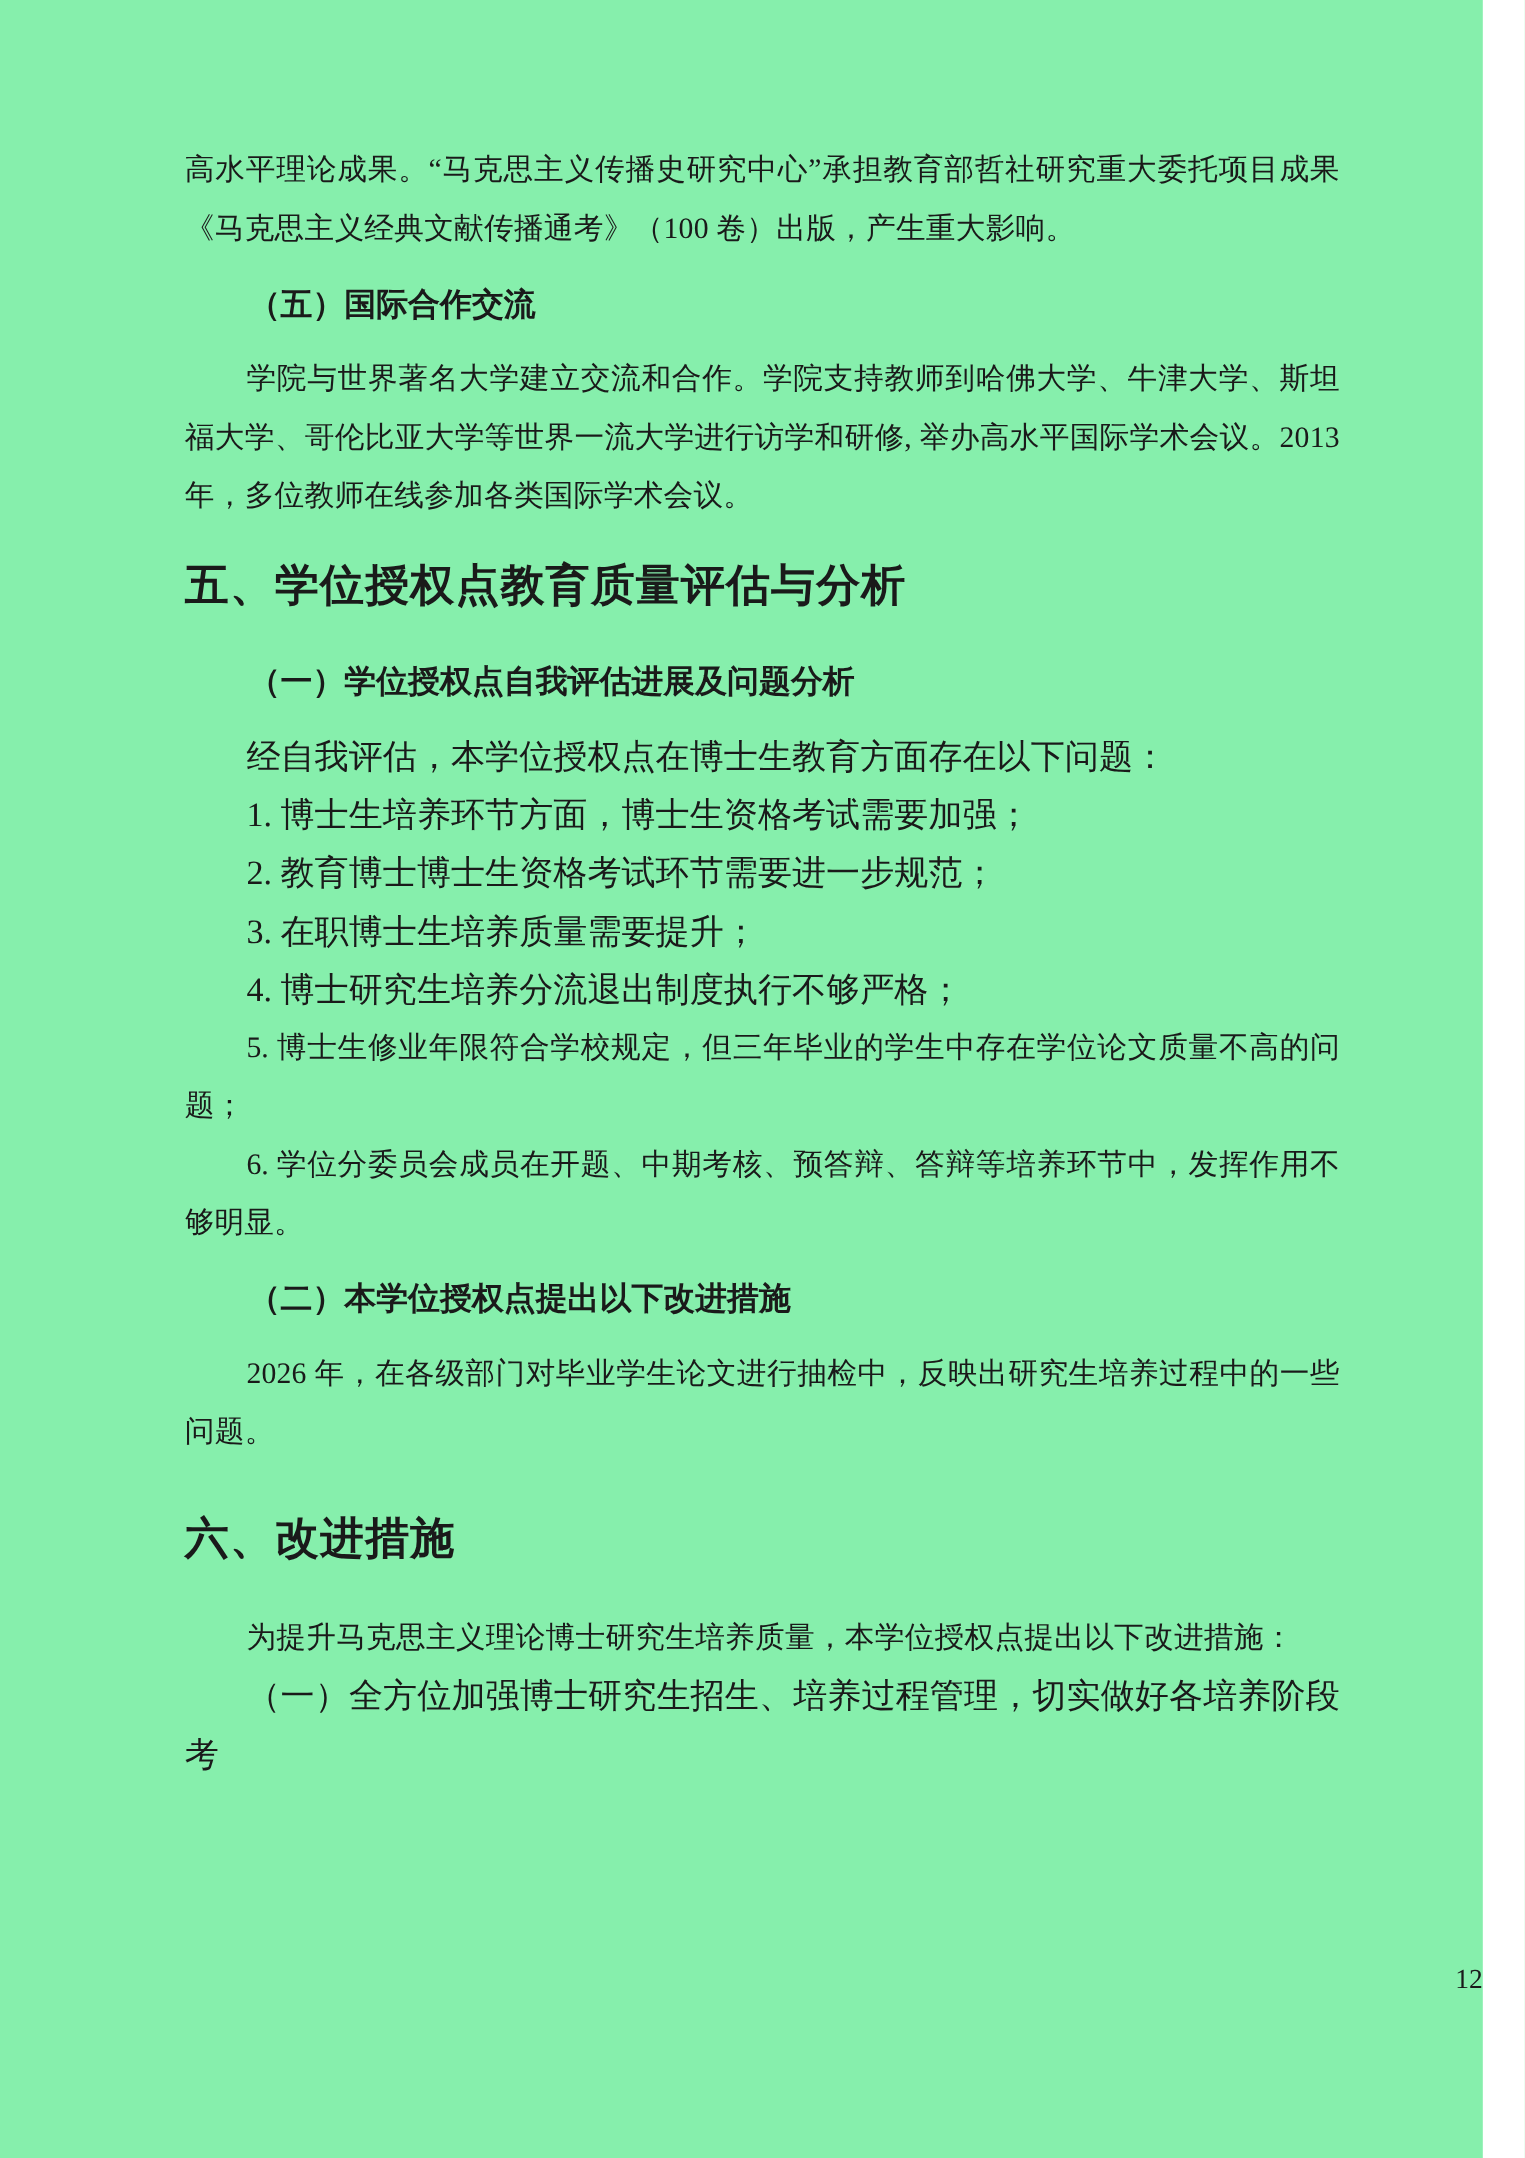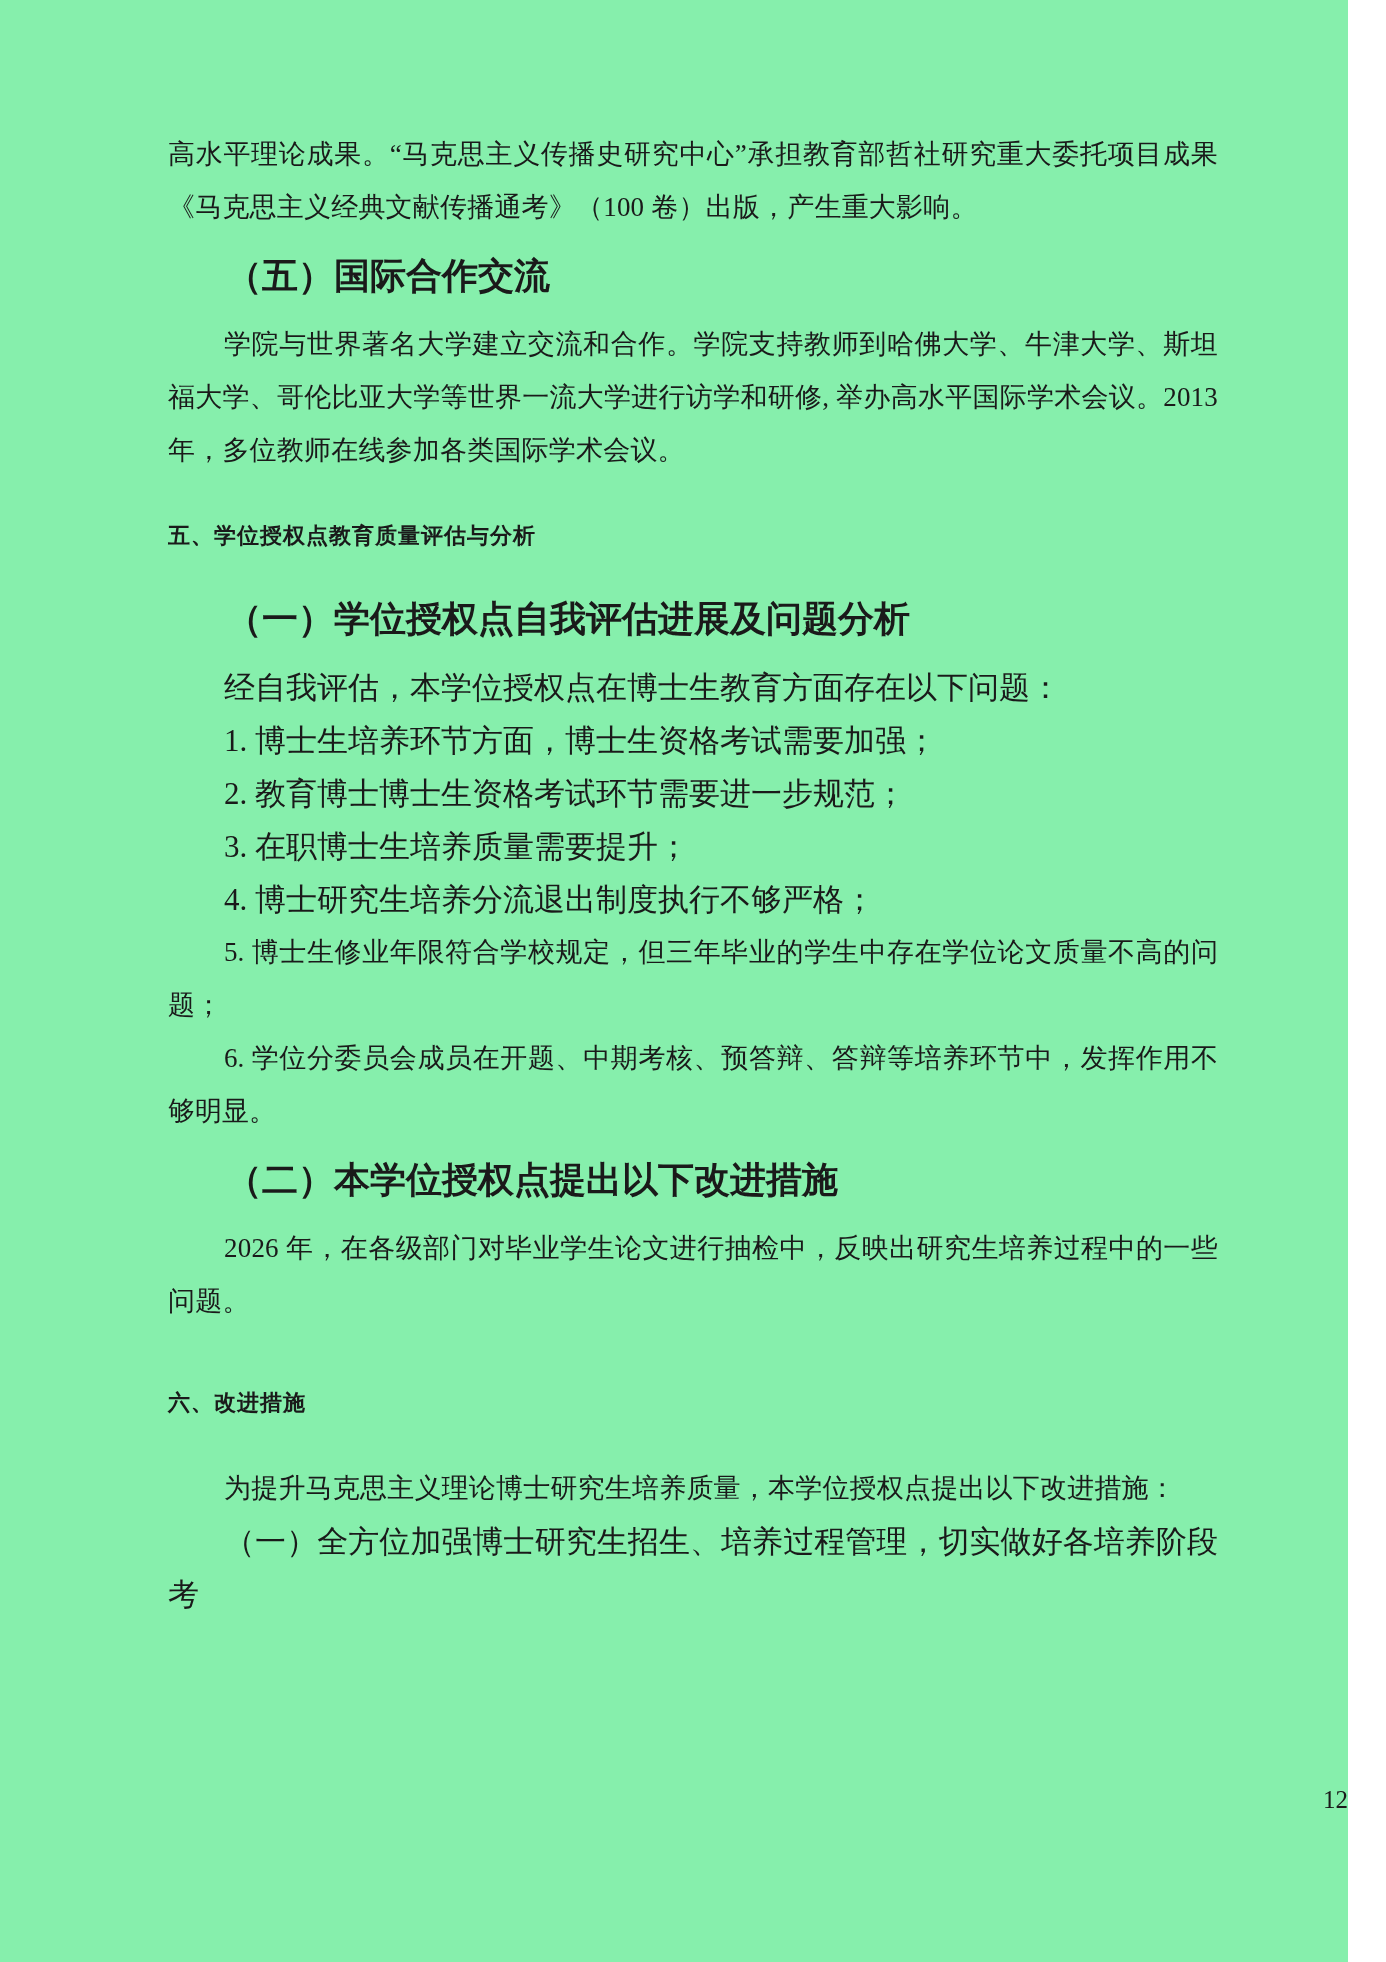--- a/index.html
+++ b/index.html
@@ -29,29 +29,29 @@
     line-height: 53px;
     text-align: justify;
     text-justify: inter-ideograph;
     letter-spacing: 0.2px;
   }
   p.indent {
     text-indent: 56px;
   }
   h1.h-section {
     margin: 0;
-    font-size: 22px;
+    font-size: 40px;
     font-weight: bold;
-    font-family: Liberation Sans, sans-serif;
+    font-family: Liberation Mono, monospace;
     letter-spacing: 1px;
     line-height: 50px;
   }
   h2.h-sub {
     margin: 0;
-    font-size: 36px;
+    font-size: 29px;
     font-weight: bold;
     font-family: "DejaVu Sans", "Liberation Sans", sans-serif;
     line-height: 48px;
     text-indent: 58px;
   }
   .gap-sm { height: 18px; }
   .gap-md { height: 34px; }
   .gap-lg { height: 50px; }
   .list-line {
     margin: 0;

